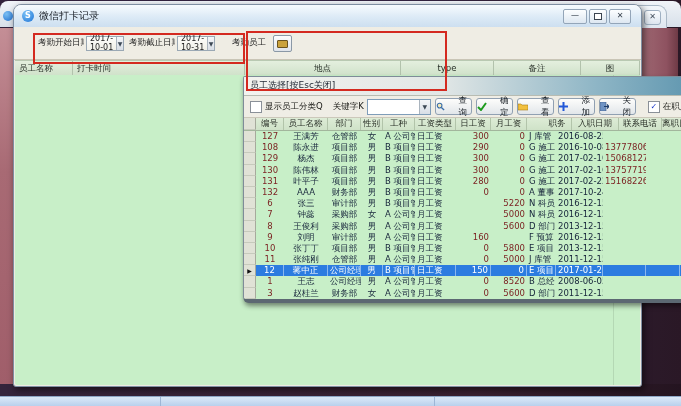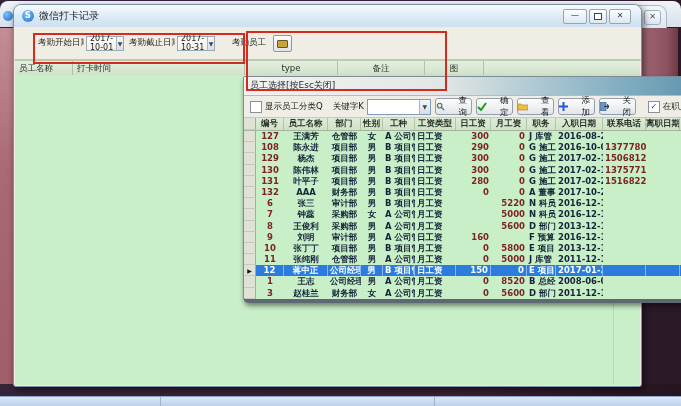--- a/index.html
+++ b/index.html
@@ -72,21 +72,21 @@
   .chk{flex:none;width:10px;height:10px;border:1px solid #8a9098;background:#fff;font-size:8px;line-height:9px;
     text-align:center;color:#1534c8;font-weight:bold;}
   .dlbl{font-size:8.5px;color:#20201c;margin-left:3px;white-space:nowrap;flex:none;}
   .kw{margin-left:10px;}
   .combo{flex:none;width:62px;height:14px;margin-left:3px;border:1px solid #7f9db9;background:#fff;display:flex;align-items:center;}
   .combo .dd{line-height:13px;}
   .dbtn{flex:none;width:37px;height:17px;margin-left:4px;border:1px solid #90a0b2;border-radius:3px;
     background:linear-gradient(#fdfdfb,#e2e6ea);display:inline-flex;align-items:center;justify-content:center;gap:10px;
     font-size:8.5px;color:#1a2026;font-family:inherit;padding:0;}
   .onduty{margin-left:12px;}
-  .grid{position:absolute;left:0;right:0;top:41px;bottom:0;background:#c8efc8;overflow:hidden;font-weight:bold;}
+  .grid{position:absolute;left:0;right:0;top:41px;bottom:0;background:#c8efc8;overflow:hidden;}
   .g-head{display:flex;height:12px;background:linear-gradient(#ddecd6,#cfe2c8);border-bottom:1px solid #a2b69c;}
   .g-hcell{flex:none;font-size:8.5px;color:#2a3028;line-height:11px;text-align:center;border-right:1px solid #b2c4aa;
     box-sizing:border-box;white-space:nowrap;overflow:hidden;}
   .g-row{display:flex;height:11.2px;}
   .g-cell{flex:none;font-size:8.5px;line-height:11px;color:#16243a;box-sizing:border-box;
     white-space:nowrap;overflow:hidden;padding:0 2px;}
   .g-cell.num{color:#7c2424;}
   .g-sel{flex:none;width:12px;background:#e0e2d6;border-right:1px solid #a6aa9c;border-bottom:1px solid #c6cabc;
     font-size:6px;line-height:11px;text-align:center;color:#101010;box-sizing:border-box;}
   .g-row.selected{background:#2c7ce0;}
@@ -138,20 +138,21 @@
         <span class="dd">▼</span>
       </span>
       <span class="lbl emp-lbl">考勤员工</span>
       <span class="pickbtn">
           <span class="pick-glyph"></span>
         </span>
     </div>
     <div class="mheader" id="main-header">
         <span class="mh-cell" style="width: 58px; text-align: left;">员工名称</span>
         <span class="mh-cell" style="width: 172px; text-align: left;">打卡时间</span>
+        <span class="mh-cell" style="width: 156px; text-align: center;">地点</span>
         <span class="mh-cell" style="width: 93px; text-align: center;">type</span>
         <span class="mh-cell" style="width: 87px; text-align: center;">备注</span>
         <span class="mh-cell" style="width: 59px; text-align: center;">图</span>
       </div>
     <div class="mbody">
         <div class="vline"></div>
       </div>
   </div>
 
   <div class="dialog">
@@ -203,21 +204,21 @@
         <div class="g-head">
           <span class="g-sel"></span>
           <span class="g-hcell" style="width: 28px;">编号</span>
           <span class="g-hcell" style="width: 44px;">员工名称</span>
           <span class="g-hcell" style="width: 33px;">部门</span>
           <span class="g-hcell" style="width: 22px;">性别</span>
           <span class="g-hcell" style="width: 32px;">工种</span>
           <span class="g-hcell" style="width: 41px;">工资类型</span>
           <span class="g-hcell" style="width: 35px;">日工资</span>
           <span class="g-hcell" style="width: 36px;">月工资</span>
-          <span class="g-hcell" style="width: 29px;">职务</span>
+          <span class="g-hcell" style="width: 29px; margin-left: 16px;">职务</span>
           <span class="g-hcell" style="width: 47px;">入职日期</span>
           <span class="g-hcell" style="width: 43px;">联系电话</span>
           <span class="g-hcell" style="width: 34px;">离职日期</span>
           <span class="g-hcell" style="width: 20px;">顺</span>
         </div>
         <div class="g-row">
           <span class="g-sel"></span>
           <span class="g-cell num" style="width: 28px; text-align: center;">127</span>
           <span class="g-cell" style="width: 44px; text-align: center;">王满芳</span>
           <span class="g-cell" style="width: 33px; text-align: center;">仓管部</span>

